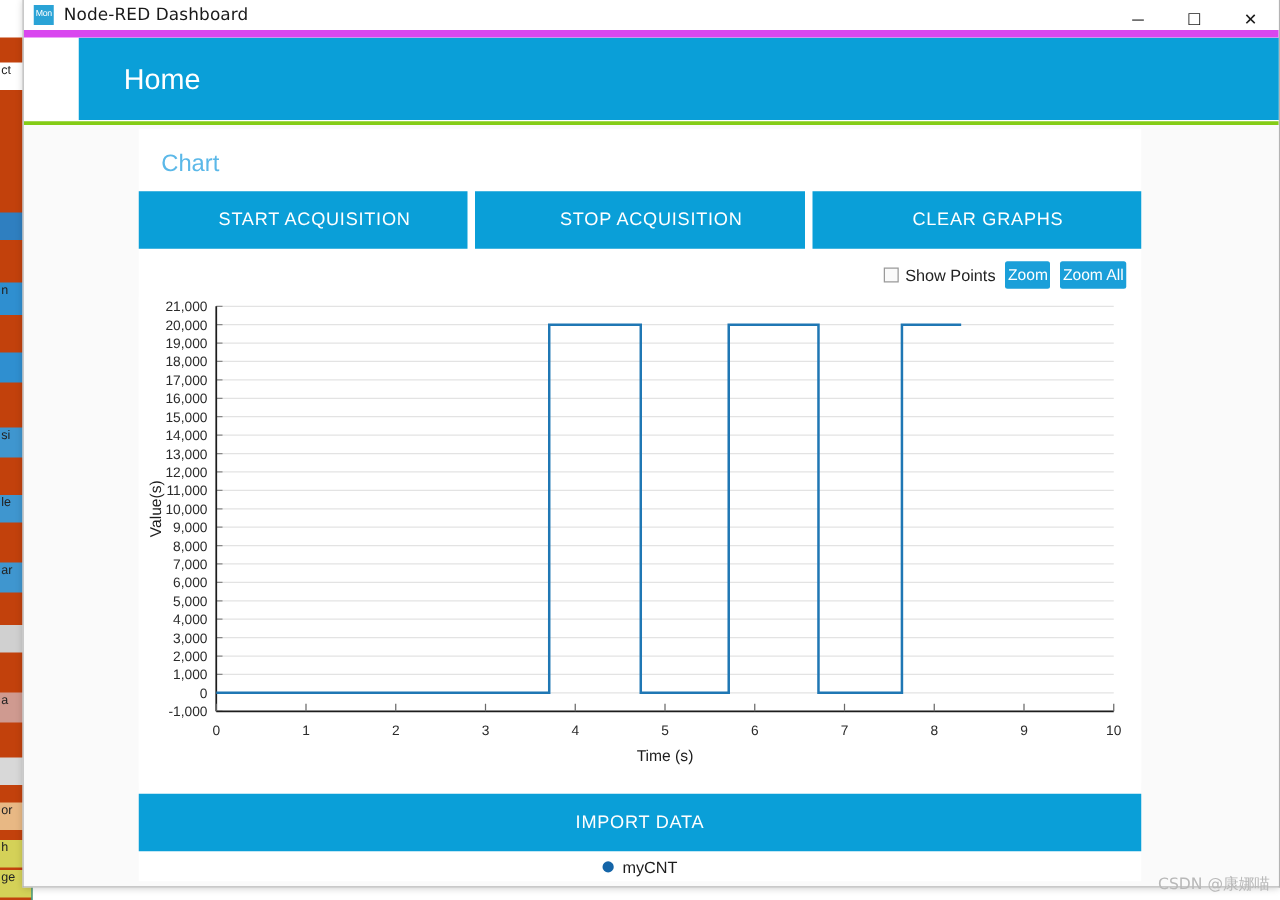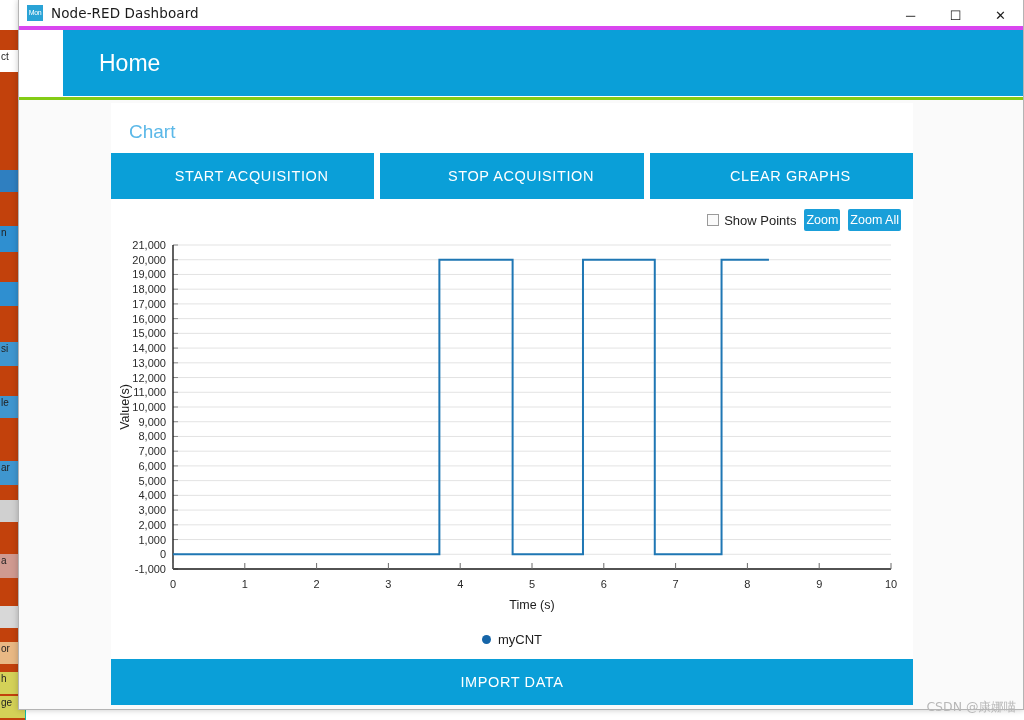--- a/index.html
+++ b/index.html
@@ -40,21 +40,21 @@
     border: 1px solid #b4b4b4;
     border-top: none;
     box-shadow: 0 0 6px rgba(0,0,0,.22);
     overflow: hidden;
   }
 
   
   #titlebar {
     height: 30px; width: 100%;
     background: #ffffff;
-    border-bottom: 4px solid #d946ef;
+    border-bottom: 6px solid #d946ef;
     display: flex; align-items: center;
     position: relative;
   }
   #app-icon {
     width: 16px; height: 16px;
     margin-left: 8px; margin-right: 8px;
     background: #2aa3d6;
     color: #ffffff;
     font-size: 7px; line-height: 16px;
     text-align: center;
@@ -230,21 +230,21 @@
 
 <div id="desktop">
 
   <div id="bg-window">
       <div class="bg-strip" style="top: 20px; height: 22px; background: rgb(255, 255, 255);">ct</div>
       <div class="bg-strip" style="top: 140px; height: 22px; background: rgb(47, 127, 192);"></div>
       <div class="bg-strip" style="top: 196px; height: 26px; background: rgb(47, 143, 208);">n</div>
       <div class="bg-strip" style="top: 252px; height: 24px; background: rgb(47, 143, 208);"></div>
       <div class="bg-strip" style="top: 312px; height: 24px; background: rgb(63, 150, 207);">si</div>
       <div class="bg-strip" style="top: 366px; height: 22px; background: rgb(63, 150, 207);">le</div>
-      <div class="bg-strip" style="top: 420px; height: 24px; background: rgb(63, 150, 207); margin-top: 11px;">ar</div>
+      <div class="bg-strip" style="top: 420px; height: 24px; background: rgb(63, 150, 207);">ar</div>
       <div class="bg-strip" style="top: 470px; height: 22px; background: rgb(208, 208, 208);"></div>
       <div class="bg-strip" style="top: 524px; height: 24px; background: rgb(207, 154, 144);">a</div>
       <div class="bg-strip" style="top: 576px; height: 22px; background: rgb(216, 216, 216);"></div>
       <div class="bg-strip" style="top: 612px; height: 22px; background: rgb(232, 184, 132);">or</div>
       <div class="bg-strip" style="top: 642px; height: 22px; background: rgb(212, 209, 88);">h</div>
       <div class="bg-strip" style="top: 666px; height: 22px; background: rgb(212, 209, 88);">ge</div>
     </div>
 
   <div id="app-window">
 
@@ -382,28 +382,28 @@
               <line x1="708.2" x2="708.2" y1="332" y2="326" stroke="#6a6a6a" stroke-width="1"></line>
               <text x="708.2" y="351" text-anchor="middle" class="axis-tick-label">9</text>
               <line x1="780" x2="780" y1="332" y2="326" stroke="#6a6a6a" stroke-width="1"></line>
               <text x="780" y="351" text-anchor="middle" class="axis-tick-label">10</text>
               <text x="421" y="372" text-anchor="middle" class="axis-title">Time (s)</text>
               <text x="18" y="170" text-anchor="middle" transform="rotate(-90 18 170)" class="axis-title">Value(s)</text>
               <polyline points="62.00,317.27 328.38,317.27 328.38,22.73 401.61,22.73 401.61,317.27 471.98,317.27 471.98,22.73 543.78,22.73 543.78,317.27 610.55,317.27 610.55,22.73 657.94,22.73" fill="none" stroke="#1f77b4" stroke-width="2" stroke-linejoin="miter" stroke-linecap="butt"></polyline>
             </svg>
         </div>
 
+        <div id="import-row">
+          <button id="import-btn">IMPORT DATA</button>
+        </div>
+
         <div id="legend">
           <span id="legend-dot" style="background: rgb(21, 101, 168);"></span>
           <span>myCNT</span>
         </div>
 
-        <div id="import-row">
-          <button id="import-btn">IMPORT DATA</button>
-        </div>
-
       </div>
     </div>
 
   </div>
 
   <div id="watermark">CSDN @康娜喵</div>
 </div>
 
 </body></html>

